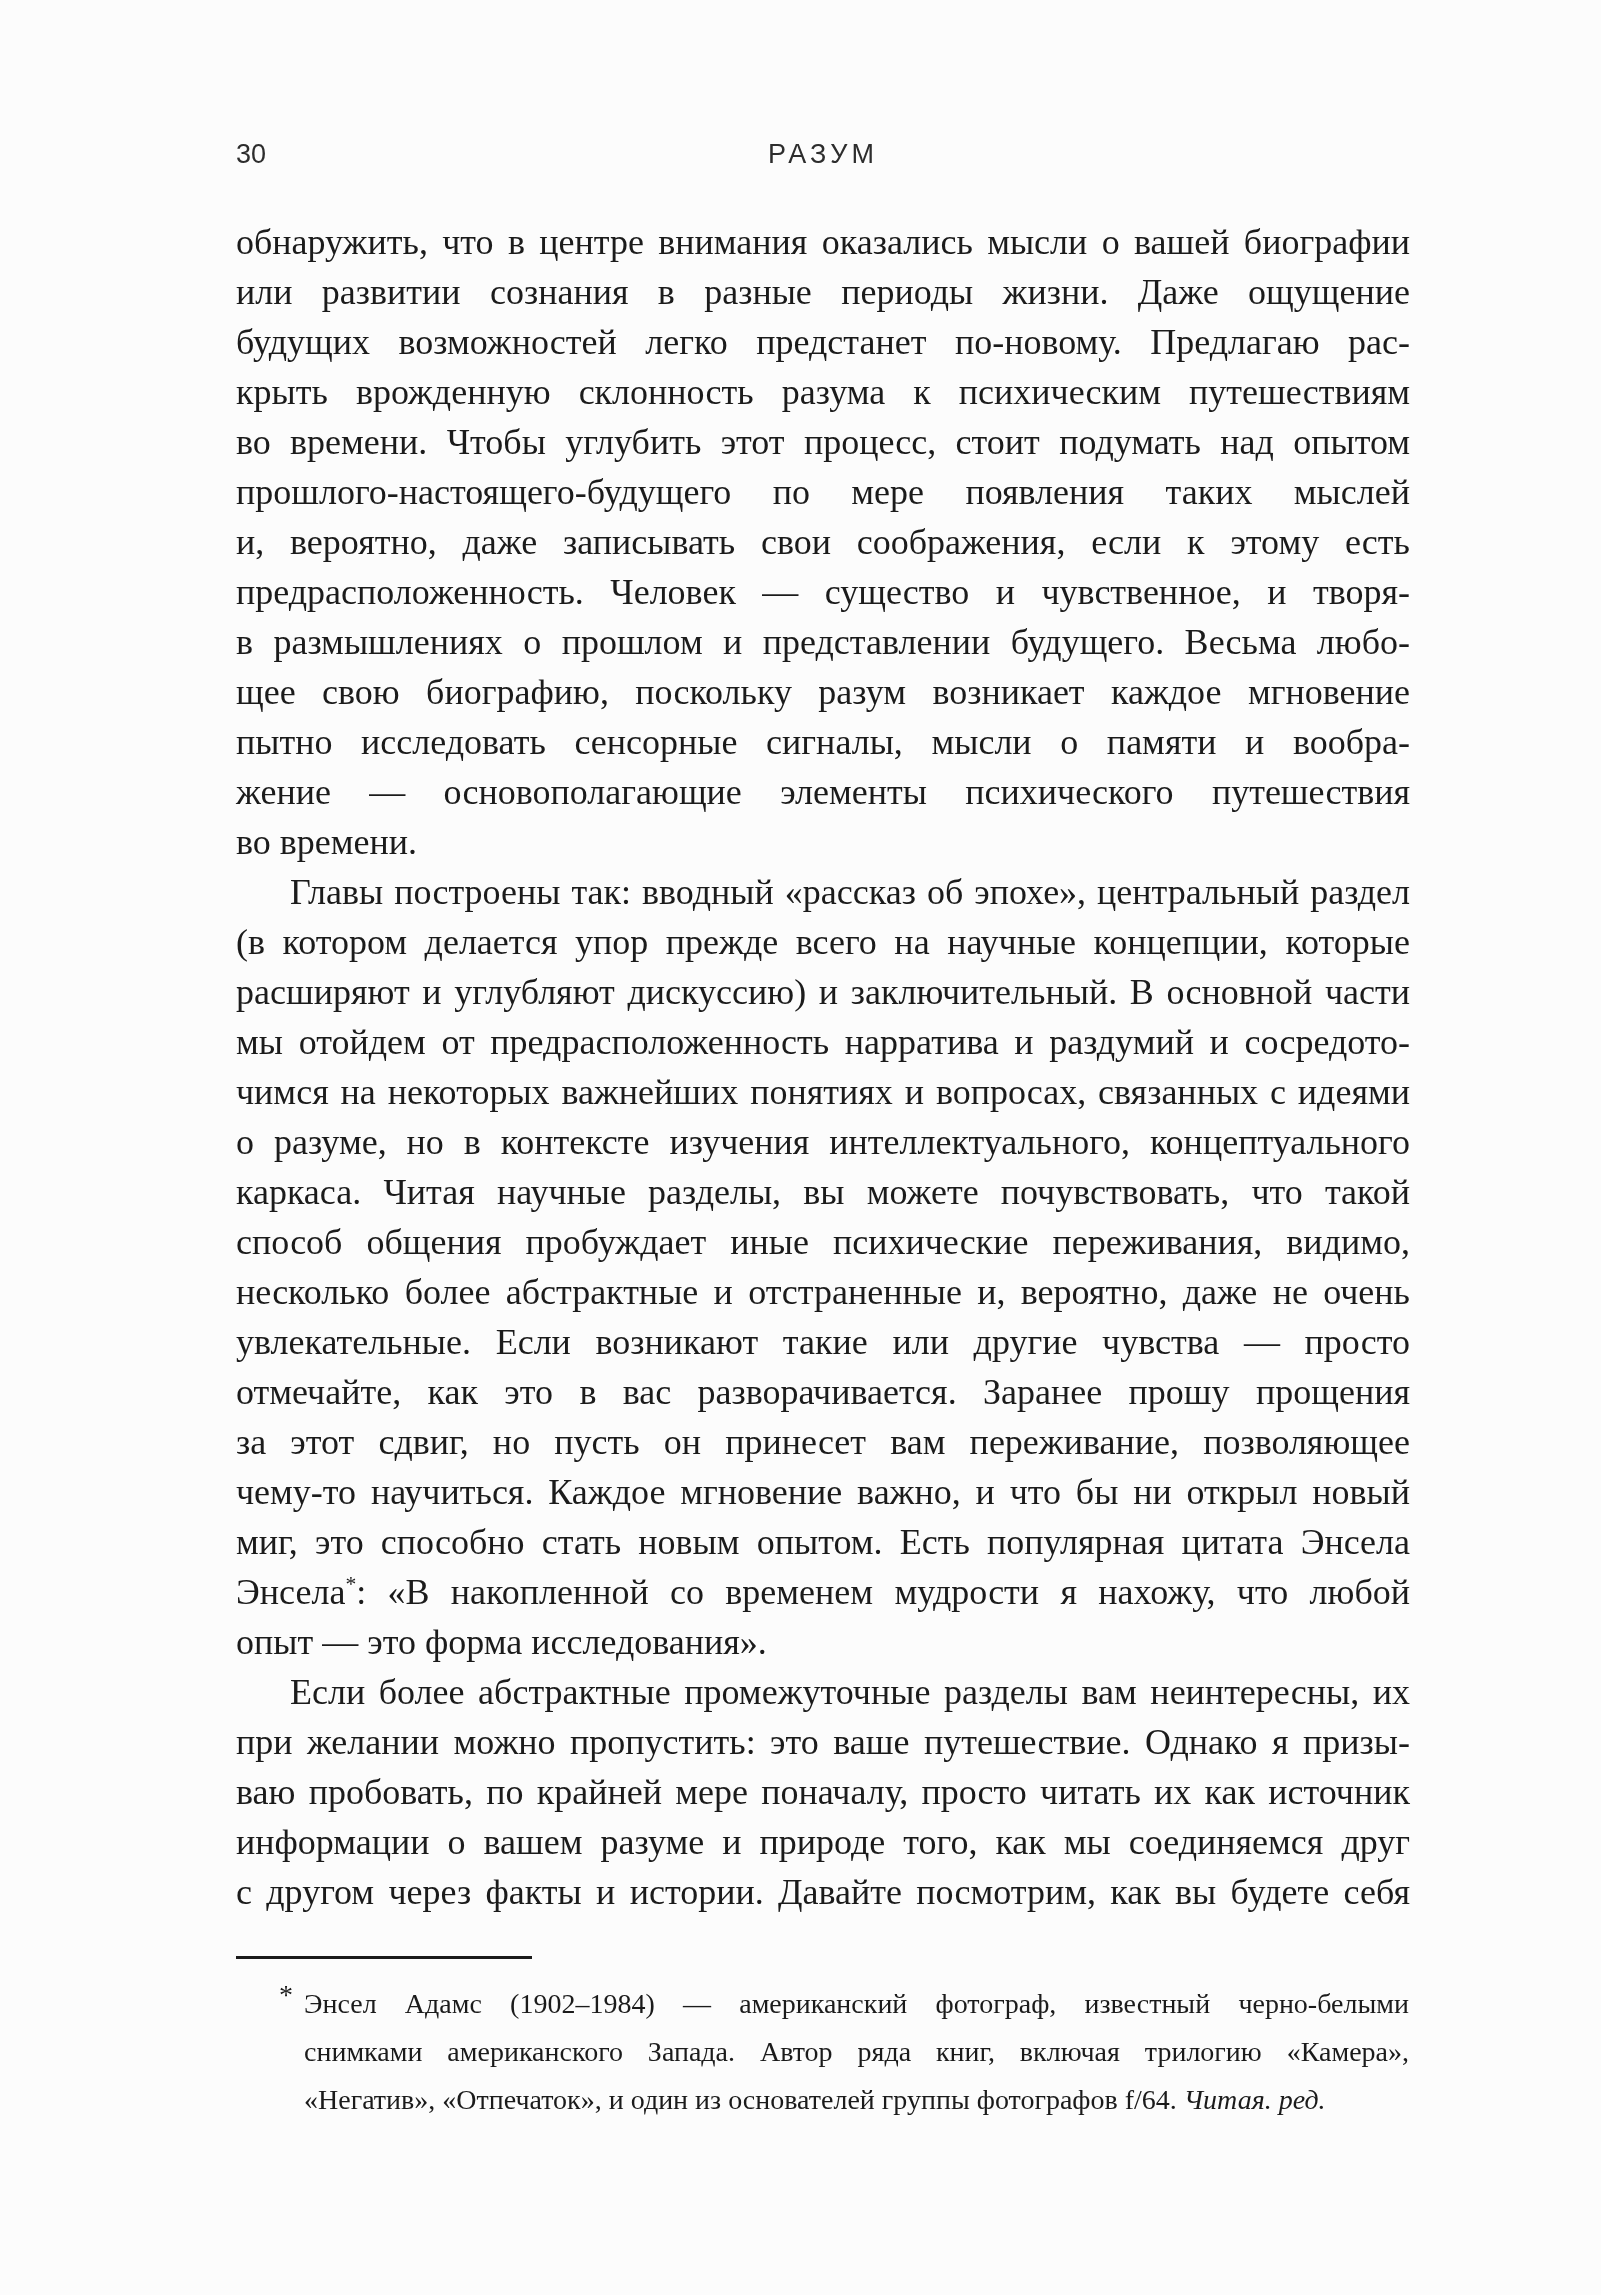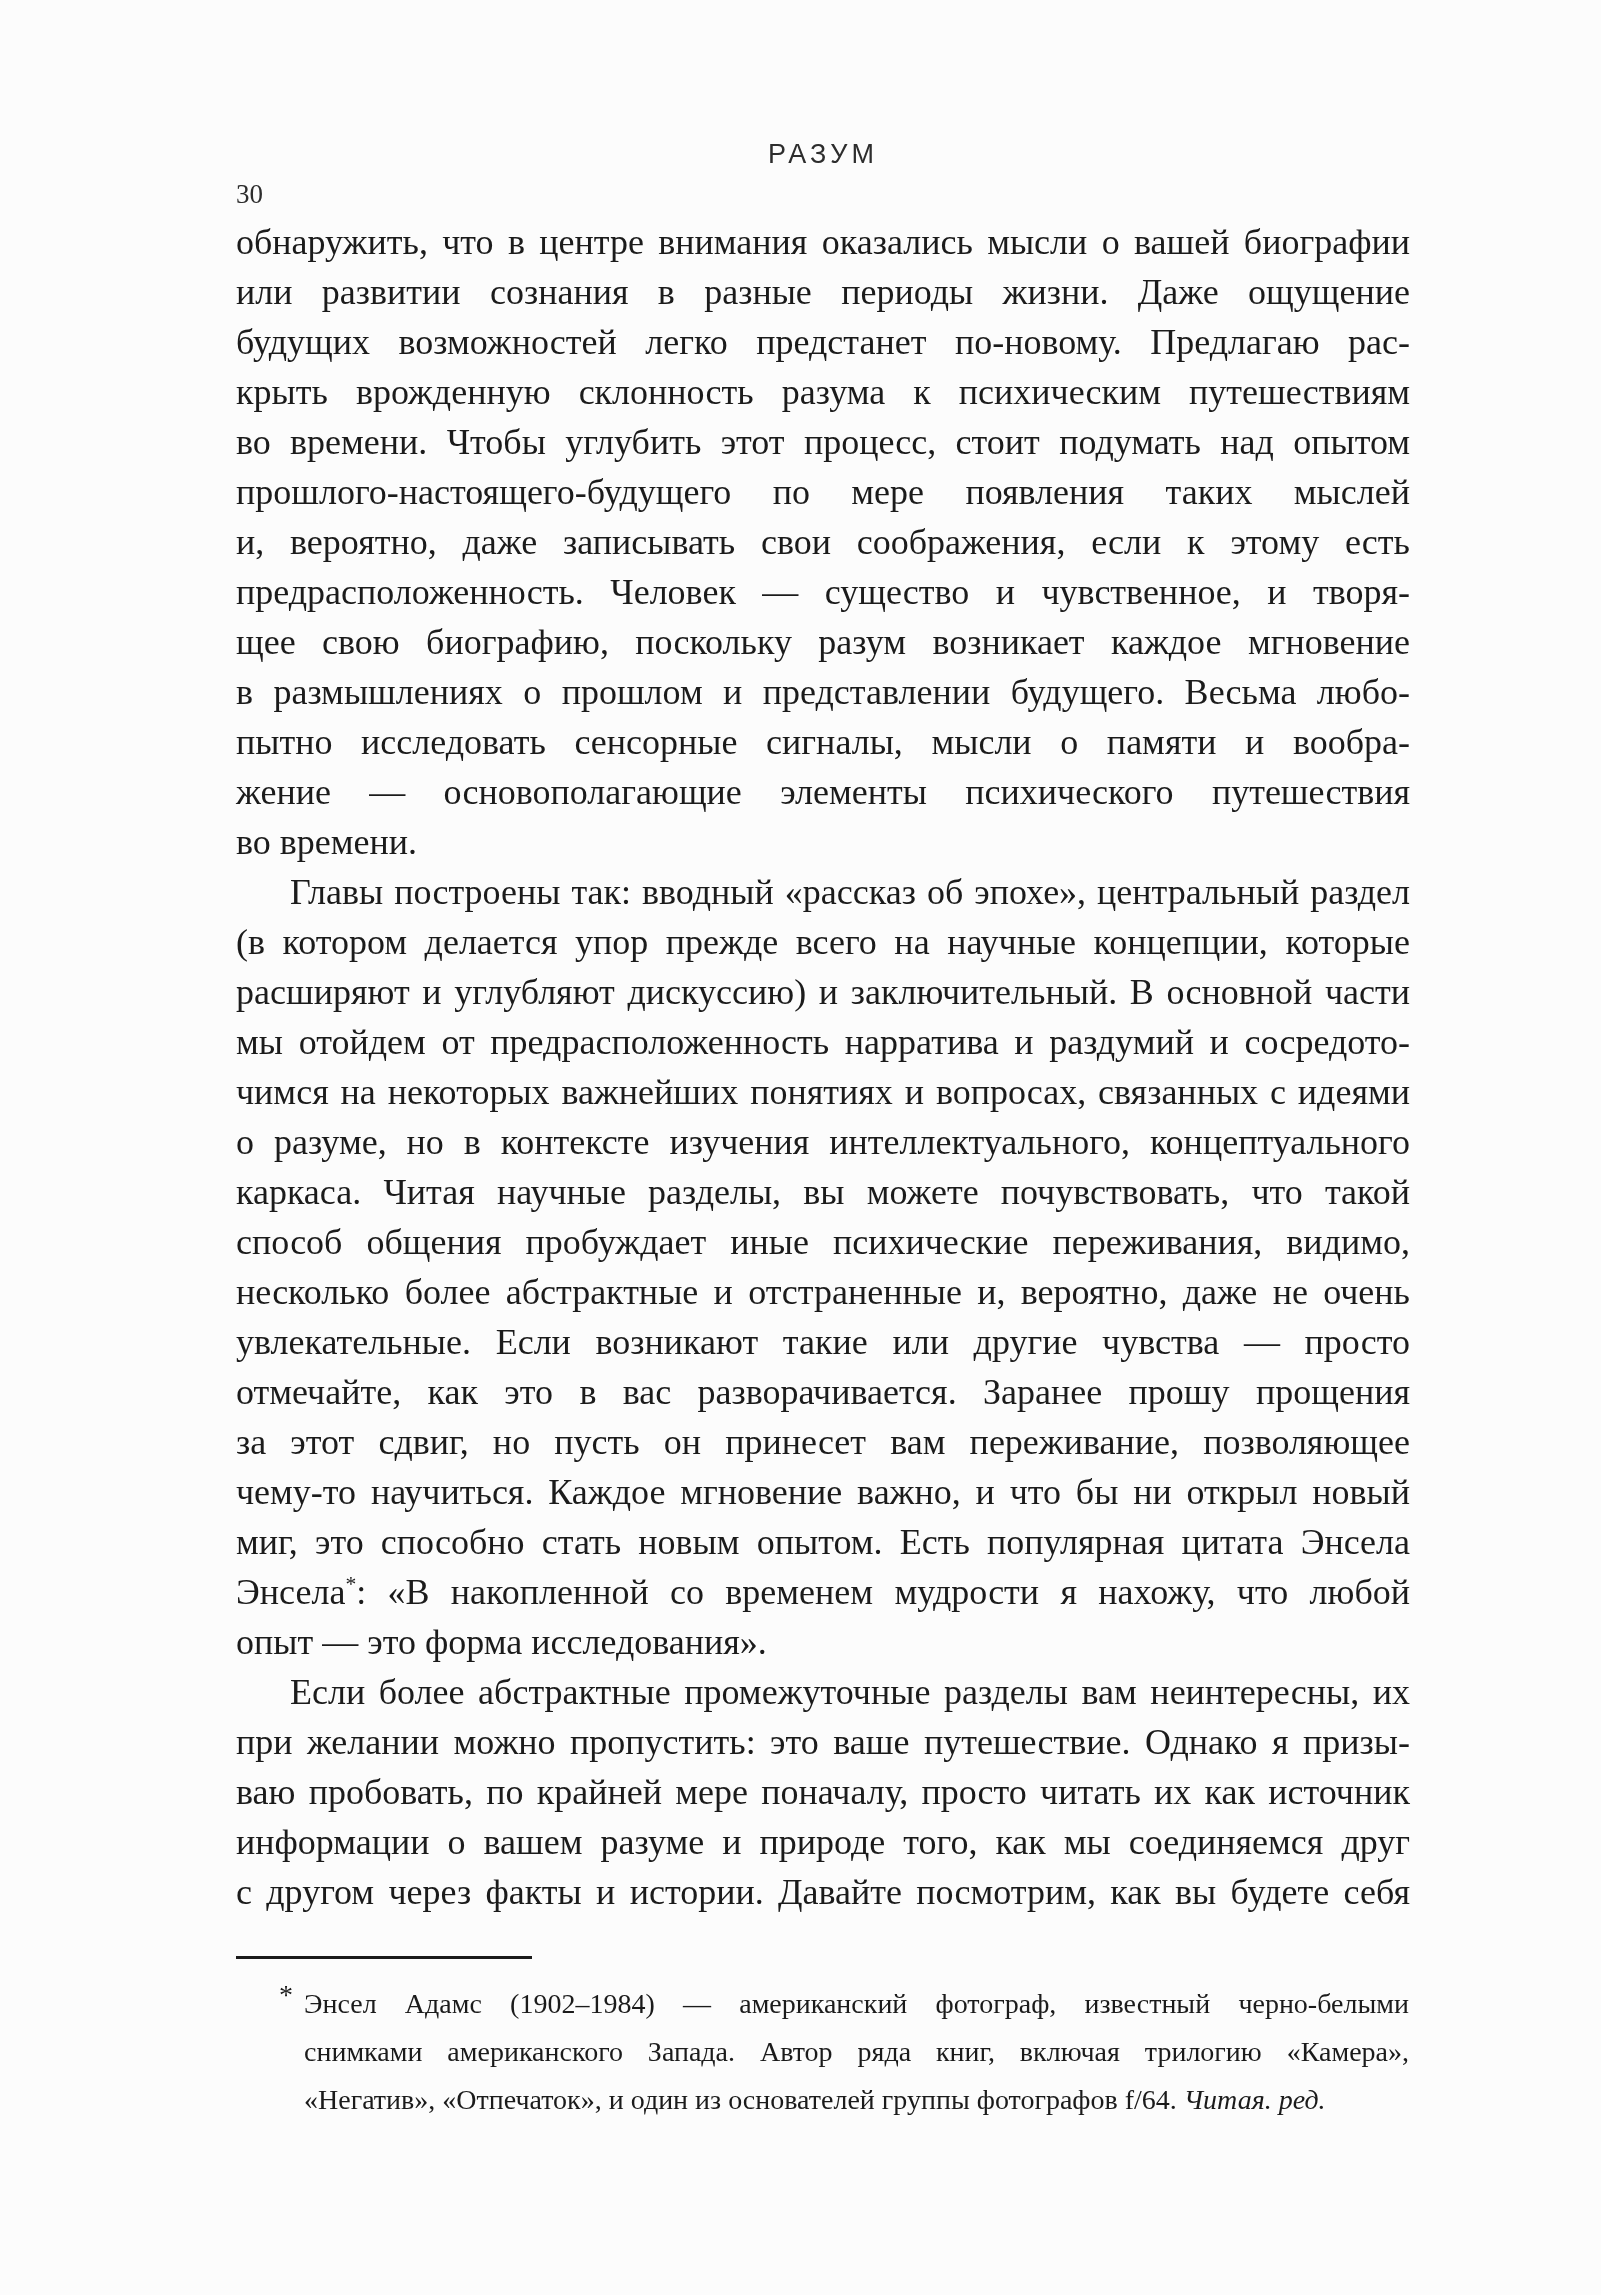--- a/index.html
+++ b/index.html
@@ -6,24 +6,23 @@
   body {
     width: 1602px; height: 2295px;
     position: relative;
     background: var(--background, #fcfcfc);
     color: var(--text, #1b1b1b);
     font-family: "Liberation Serif", "DejaVu Serif", serif;
     overflow: hidden;
   }
   .page-number {
     position: absolute; left: 236px; top: 139px;
-    font-family: Liberation Serif, serif;
+    font-family: Liberation Sans, sans-serif;
     font-size: 27px; line-height: 30px;
     color: var(--header_ink, #2d2d2d);
-    margin-top: 40px;
   }
   .running-title {
     position: absolute; left: 236px; top: 139px; width: 1174px;
     text-align: center;
     font-family: "Liberation Sans", "DejaVu Sans", sans-serif;
     font-size: 27px; line-height: 30px; letter-spacing: 4.1px;
     color: var(--header_ink, #2d2d2d);
   }
   .body-text {
     position: absolute; left: 236px; top: 217px; width: 1174px;
@@ -62,22 +61,22 @@
 
 <main class="body-text">
     <div class="line"><span>обнаружить, что в центре внимания оказались мысли о вашей биографии</span></div>
     <div class="line"><span>или развитии сознания в разные периоды жизни. Даже ощущение</span></div>
     <div class="line"><span>будущих возможностей легко предстанет по-новому. Предлагаю рас-</span></div>
     <div class="line"><span>крыть врожденную склонность разума к психическим путешествиям</span></div>
     <div class="line"><span>во времени. Чтобы углубить этот процесс, стоит подумать над опытом</span></div>
     <div class="line"><span>прошлого-настоящего-будущего по мере появления таких мыслей</span></div>
     <div class="line"><span>и, вероятно, даже записывать свои соображения, если к этому есть</span></div>
     <div class="line"><span>предрасположенность. Человек — существо и чувственное, и творя-</span></div>
+    <div class="line"><span>в размышлениях о прошлом и представлении будущего. Весьма любо-</span></div>
     <div class="line"><span>щее свою биографию, поскольку разум возникает каждое мгновение</span></div>
-    <div class="line"><span>в размышлениях о прошлом и представлении будущего. Весьма любо-</span></div>
     <div class="line"><span>пытно исследовать сенсорные сигналы, мысли о памяти и вообра-</span></div>
     <div class="line"><span>жение — основополагающие элементы психического путешествия</span></div>
     <div class="line endline"><span>во времени.</span></div>
     <div class="line indent"><span>Главы построены так: вводный «рассказ об эпохе», центральный раздел</span></div>
     <div class="line"><span>(в котором делается упор прежде всего на научные концепции, которые</span></div>
     <div class="line"><span>расширяют и углубляют дискуссию) и заключительный. В основной части</span></div>
     <div class="line"><span>мы отойдем от предрасположенность нарратива и раздумий и сосредото-</span></div>
     <div class="line"><span>чимся на некоторых важнейших понятиях и вопросах, связанных с идеями</span></div>
     <div class="line"><span>о разуме, но в контексте изучения интеллектуального, концептуального</span></div>
     <div class="line"><span>каркаса. Читая научные разделы, вы можете почувствовать, что такой</span></div>

